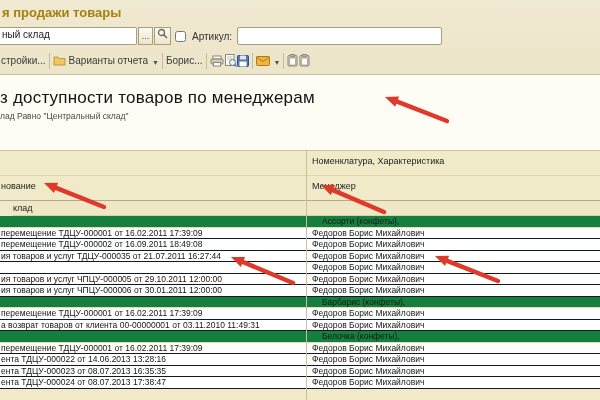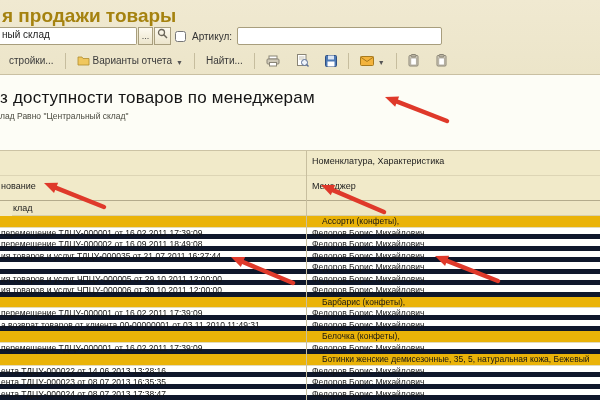--- a/index.html
+++ b/index.html
@@ -4,39 +4,39 @@
 <style>
   html,body{margin:0;padding:0;}
   body{
     width:600px;height:400px;position:relative;overflow:hidden;
     font-family:"Liberation Sans","DejaVu Sans",sans-serif;
     background:#fdfdf6;
   }
   
   .chrome{position:absolute;top:0;left:0;width:600px;height:74px;
     background:linear-gradient(#f0e9d1,#ece5c9);border-bottom:1px solid #c9c0a2;}
-  .win-title{position:absolute;top:5px;left:2px;font-size:19px;font-weight:bold;
+  .win-title{position:absolute;top:5px;left:2px;font-size:13px;font-weight:bold;
     color:#a5820f;white-space:nowrap;text-align:center;}
   .combo{position:absolute;top:27px;left:0;width:137px;height:18px;
     background:#fff;border:1px solid #a89e7d;border-left:none;border-radius:0 2px 2px 0;
     font-size:10px;padding:0 0 4px 2px;color:#222;box-sizing:border-box;
     font-family:"Liberation Sans",sans-serif;}
   .mini-btn{position:absolute;top:27px;height:18px;box-sizing:border-box;
     background:linear-gradient(#fdfaf0,#ece5cc);border:1px solid #a89e7d;
     font-size:9px;color:#444;text-align:center;line-height:16px;padding:0;cursor:default;}
   .btn-ellipsis{left:138px;width:15px;}
   .btn-search{left:154px;width:17px;}
   .chk{position:absolute;top:31px;left:175px;width:11px;height:11px;margin:0;}
   .lbl-artikul{position:absolute;top:31px;left:192px;font-size:10px;color:#333;}
   .input-artikul{position:absolute;top:27px;left:237px;width:205px;height:18px;
     background:#fff;border:1px solid #a89e7d;border-radius:2px;box-sizing:border-box;
     font-size:10px;padding:0 3px;font-family:"Liberation Sans",sans-serif;}
   .toolbar{position:absolute;top:50px;left:1px;height:21px;display:flex;
     align-items:center;font-size:10px;color:#3a3a3a;white-space:nowrap;}
-  .tb-btn{display:flex;align-items:flex-end;gap:3px;padding:2px 8px;border-radius:2px;}
+  .tb-btn{display:flex;align-items:flex-end;gap:3px;padding:2px 0;border-radius:2px;}
   .tb-sep{width:1px;height:16px;background:#c6bd9e;margin:0 3px;}
   .caret{font-size:7px;color:#555;margin-left:1px;}
   .tb-icon{display:inline-block;line-height:0;}
   
   .report-title{position:absolute;top:88px;left:0px;font-size:17px;font-weight:normal;
     color:#141414;letter-spacing:.2px;white-space:nowrap;}
   .report-filter{position:absolute;top:111px;left:0px;font-size:8.5px;color:#4b4b40;
     white-space:nowrap;}
   
   .tbl{position:absolute;top:150px;left:0;width:600px;height:250px;overflow:hidden;
@@ -47,22 +47,22 @@
     border-bottom:1px solid #b4ab8c;box-sizing:border-box;}
   .hcell{position:absolute;top:5px;font-size:9px;color:#1d1d1d;white-space:nowrap;}
   .hc-left{left:1px;}
   .hc-right{left:312px;}
   .wh-row{position:absolute;top:50px;left:12px;width:600px;height:15px;
     background:#efe7c5;border-bottom:1px solid #d8d0ae;box-sizing:border-box;
     font-size:9px;line-height:14px;color:#1d1d1d;padding-left:1px;}
   .rows{position:absolute;top:65px;left:0;width:600px;}
   .trow{position:relative;height:11.5px;box-sizing:border-box;white-space:nowrap;
     font-size:8.5px;line-height:11px;color:#151515;}
-  .trow.doc{background:#fffffd;border-bottom:5px solid #0f172a;}
-  .trow.group{background:#eab308;border-bottom:1px solid #e2dbbc;}
+  .trow.doc{background:#fffffd;border-bottom:1px solid #0f172a;}
+  .trow.group{background:#15803d;border-bottom:1px solid #e2dbbc;}
   .trow .c1{position:absolute;left:1px;top:0;}
   .trow .c2{position:absolute;left:312px;top:0;}
   .trow.group .c2{left:322px;}
   .col-divider{position:absolute;top:0;left:306px;width:1px;height:250px;
     background:#c8bf9f;z-index:3;}
   
   .overlay{position:absolute;top:0;left:0;width:600px;height:400px;
     pointer-events:none;z-index:20;}
 </style>
 </head>
@@ -94,21 +94,21 @@
       <span class="tb-icon">
         <svg width="13" height="11" viewBox="0 0 13 11">
             <path d="M1 2 h4 l1 1.5 h6 v6.5 h-11 z" fill="#f0c75e" stroke="#b08d2e" stroke-width="0.8"></path>
           </svg>
       </span>
       <span>Варианты отчета</span>
       <span class="caret">▼</span>
     </span>
     <span class="tb-sep"></span>
     <span class="tb-btn">
-      <span>Найти...</span>
+      <span>Борис...</span>
     </span>
     <span class="tb-sep"></span>
     <span class="tb-btn">
       <span class="tb-icon">
         <svg width="14" height="12" viewBox="0 0 14 12">
             <rect x="3" y="1" width="8" height="3" fill="#fff" stroke="#8a8576"></rect>
             <rect x="1" y="4" width="12" height="5" rx="1" fill="#cfc9b8" stroke="#8a8576"></rect>
             <rect x="3.5" y="7.5" width="7" height="3.5" fill="#fff" stroke="#8a8576"></rect>
           </svg>
       </span>
@@ -195,21 +195,21 @@
         <div class="c2">Федоров Борис Михайлович</div>
       </div>
       <div class="trow doc">
         <div class="c2">Федоров Борис Михайлович</div>
       </div>
       <div class="trow doc">
         <div class="c1">ия товаров и услуг ЧПЦУ-000005 от 29.10.2011 12:00:00</div>
         <div class="c2">Федоров Борис Михайлович</div>
       </div>
       <div class="trow doc">
-        <div class="c1">ия товаров и услуг ЧПЦУ-000006 от 30.10.2011 12:00:00</div>
+        <div class="c1">ия товаров и услуг ЧПЦУ-000006 от 30.01.2011 12:00:00</div>
         <div class="c2">Федоров Борис Михайлович</div>
       </div>
       <div class="trow group">
         <div class="c1"></div>
         <div class="c2">Барбарис (конфеты),</div>
       </div>
       <div class="trow doc">
         <div class="c1">перемещение ТДЦУ-000001 от 16.02.2011 17:39:09</div>
         <div class="c2">Федоров Борис Михайлович</div>
       </div>
@@ -218,24 +218,20 @@
         <div class="c2">Федоров Борис Михайлович</div>
       </div>
       <div class="trow group">
         <div class="c1"></div>
         <div class="c2">Белочка (конфеты),</div>
       </div>
       <div class="trow doc">
         <div class="c1">перемещение ТДЦУ-000001 от 16.02.2011 17:39:09</div>
         <div class="c2">Федоров Борис Михайлович</div>
       </div>
-      <div class="trow group">
-        <div class="c1"></div>
-        <div class="c2">Ботинки женские демисезонные, 35, 5, натуральная кожа, Бежевый</div>
-      </div>
       <div class="trow doc">
         <div class="c1">ента ТДЦУ-000022 от 14.06.2013 13:28:16</div>
         <div class="c2">Федоров Борис Михайлович</div>
       </div>
       <div class="trow doc">
         <div class="c1">ента ТДЦУ-000023 от 08.07.2013 16:35:35</div>
         <div class="c2">Федоров Борис Михайлович</div>
       </div>
       <div class="trow doc">
         <div class="c1">ента ТДЦУ-000024 от 08.07.2013 17:38:47</div>

